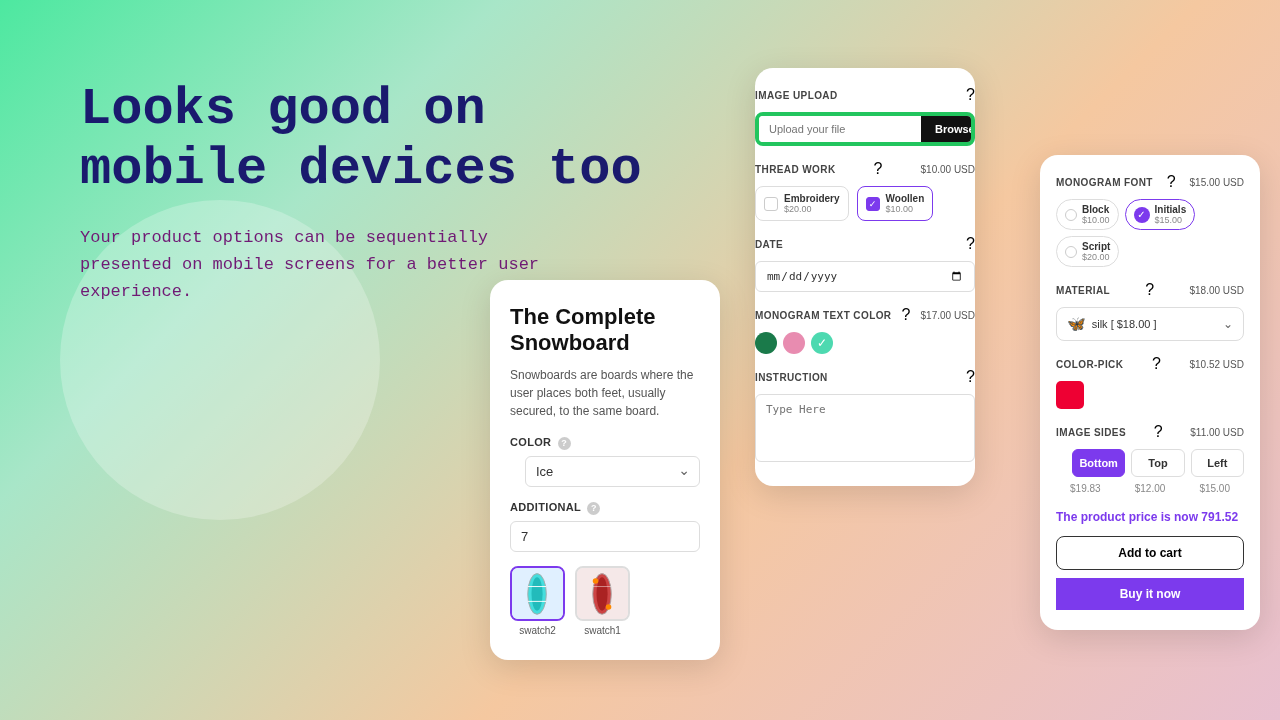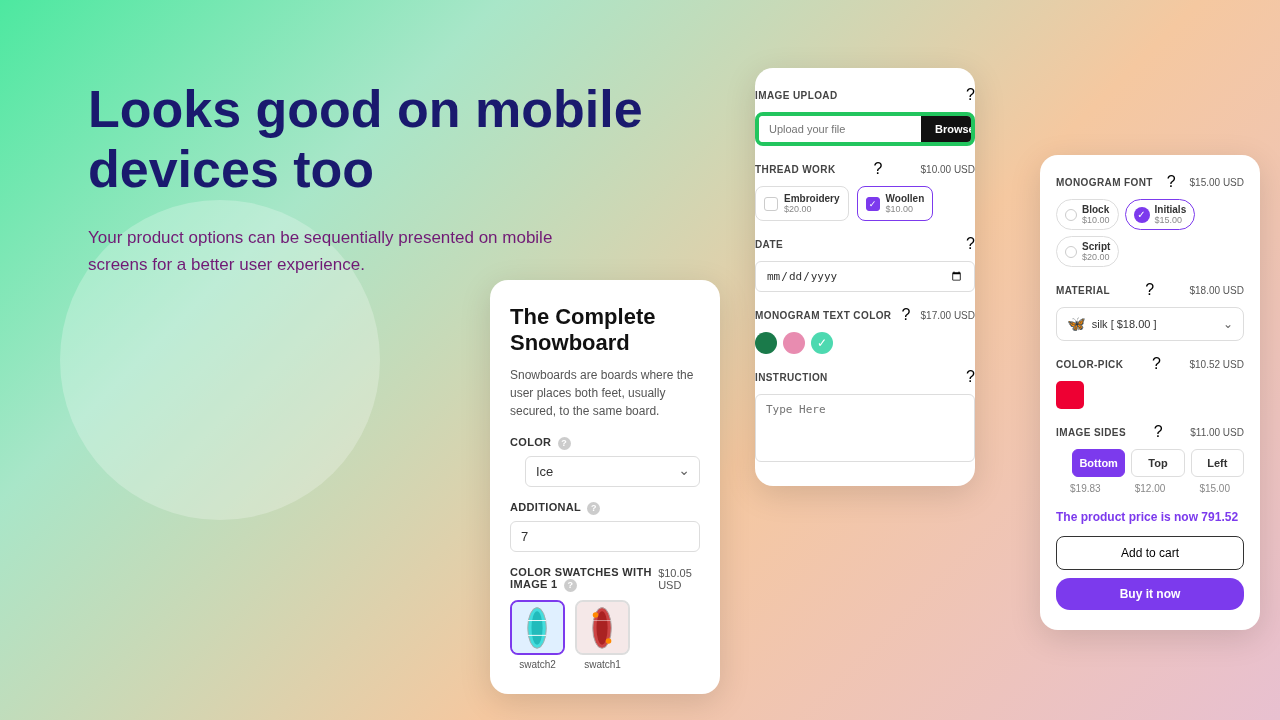--- a/index.html
+++ b/index.html
@@ -19,23 +19,24 @@
       height: 320px;
       background: rgba(255,255,255,0.25);
       border-radius: 50%;
       top: 200px;
       left: 60px;
     }
 
     
     .left-section {
       position: absolute;
-      left: 88px;
+      left: 80px;
       top: 80px;
       width: 620px;
+      font-family: Liberation Mono, monospace;
     }
     .headline {
       font-size: 52px;
       font-weight: 800;
       color: #1a1a6e;
       line-height: 1.15;
       margin-bottom: 24px;
     }
     .subtext {
       font-size: 17px;
@@ -419,29 +420,29 @@
       font-weight: 600;
     }
 
     .add-to-cart-btn {
       width: 100%;
       padding: 9px;
       border: 1.5px solid #333;
       border-radius: 8px;
       background: #fff;
       font-size: 12px;
-      font-weight: 400;
+      font-weight: 700;
       cursor: pointer;
       margin-bottom: 8px;
     }
     .buy-now-btn {
       width: 100%;
       padding: 9px;
       border: none;
-      border-radius: 14px;
+      border-radius: 0;
       background: #7c3aed;
       color: #fff;
       font-size: 12px;
       font-weight: 700;
       cursor: pointer;
     }
   </style>
 </head>
 <body>
 
@@ -465,27 +466,20 @@
       <option>Ice</option>
     </select>
   </div>
 
   <div class="card-label">
     <span>ADDITIONAL</span>
     <span class="info-icon">?</span>
   </div>
   <input class="card-input" type="text" value="7" style="">
 
-  <div class="swatches-label-row">
-    <div class="card-label" style="margin-bottom:0;">
-      <span>COLOR SWATCHES WITH IMAGE 1</span>
-      <span class="info-icon">?</span>
-    </div>
-    <span class="swatches-price">$10.05 USD</span>
-  </div>
   <div class="swatches-row">
 
     <div class="swatch-item">
       <div class="swatch-img selected">
         <svg viewBox="0 0 55 55" xmlns="http://www.w3.org/2000/svg">
           <rect width="55" height="55" fill="#e0f0ff"></rect>
           <ellipse cx="27" cy="28" rx="10" ry="22" fill="#4dd" stroke="#aaa" stroke-width="1"></ellipse>
           <ellipse cx="27" cy="28" rx="6" ry="18" fill="#2bb"></ellipse>
           <line x1="17" y1="20" x2="37" y2="20" stroke="#fff" stroke-width="1"></line>
           <line x1="17" y1="36" x2="37" y2="36" stroke="#fff" stroke-width="1"></line>

